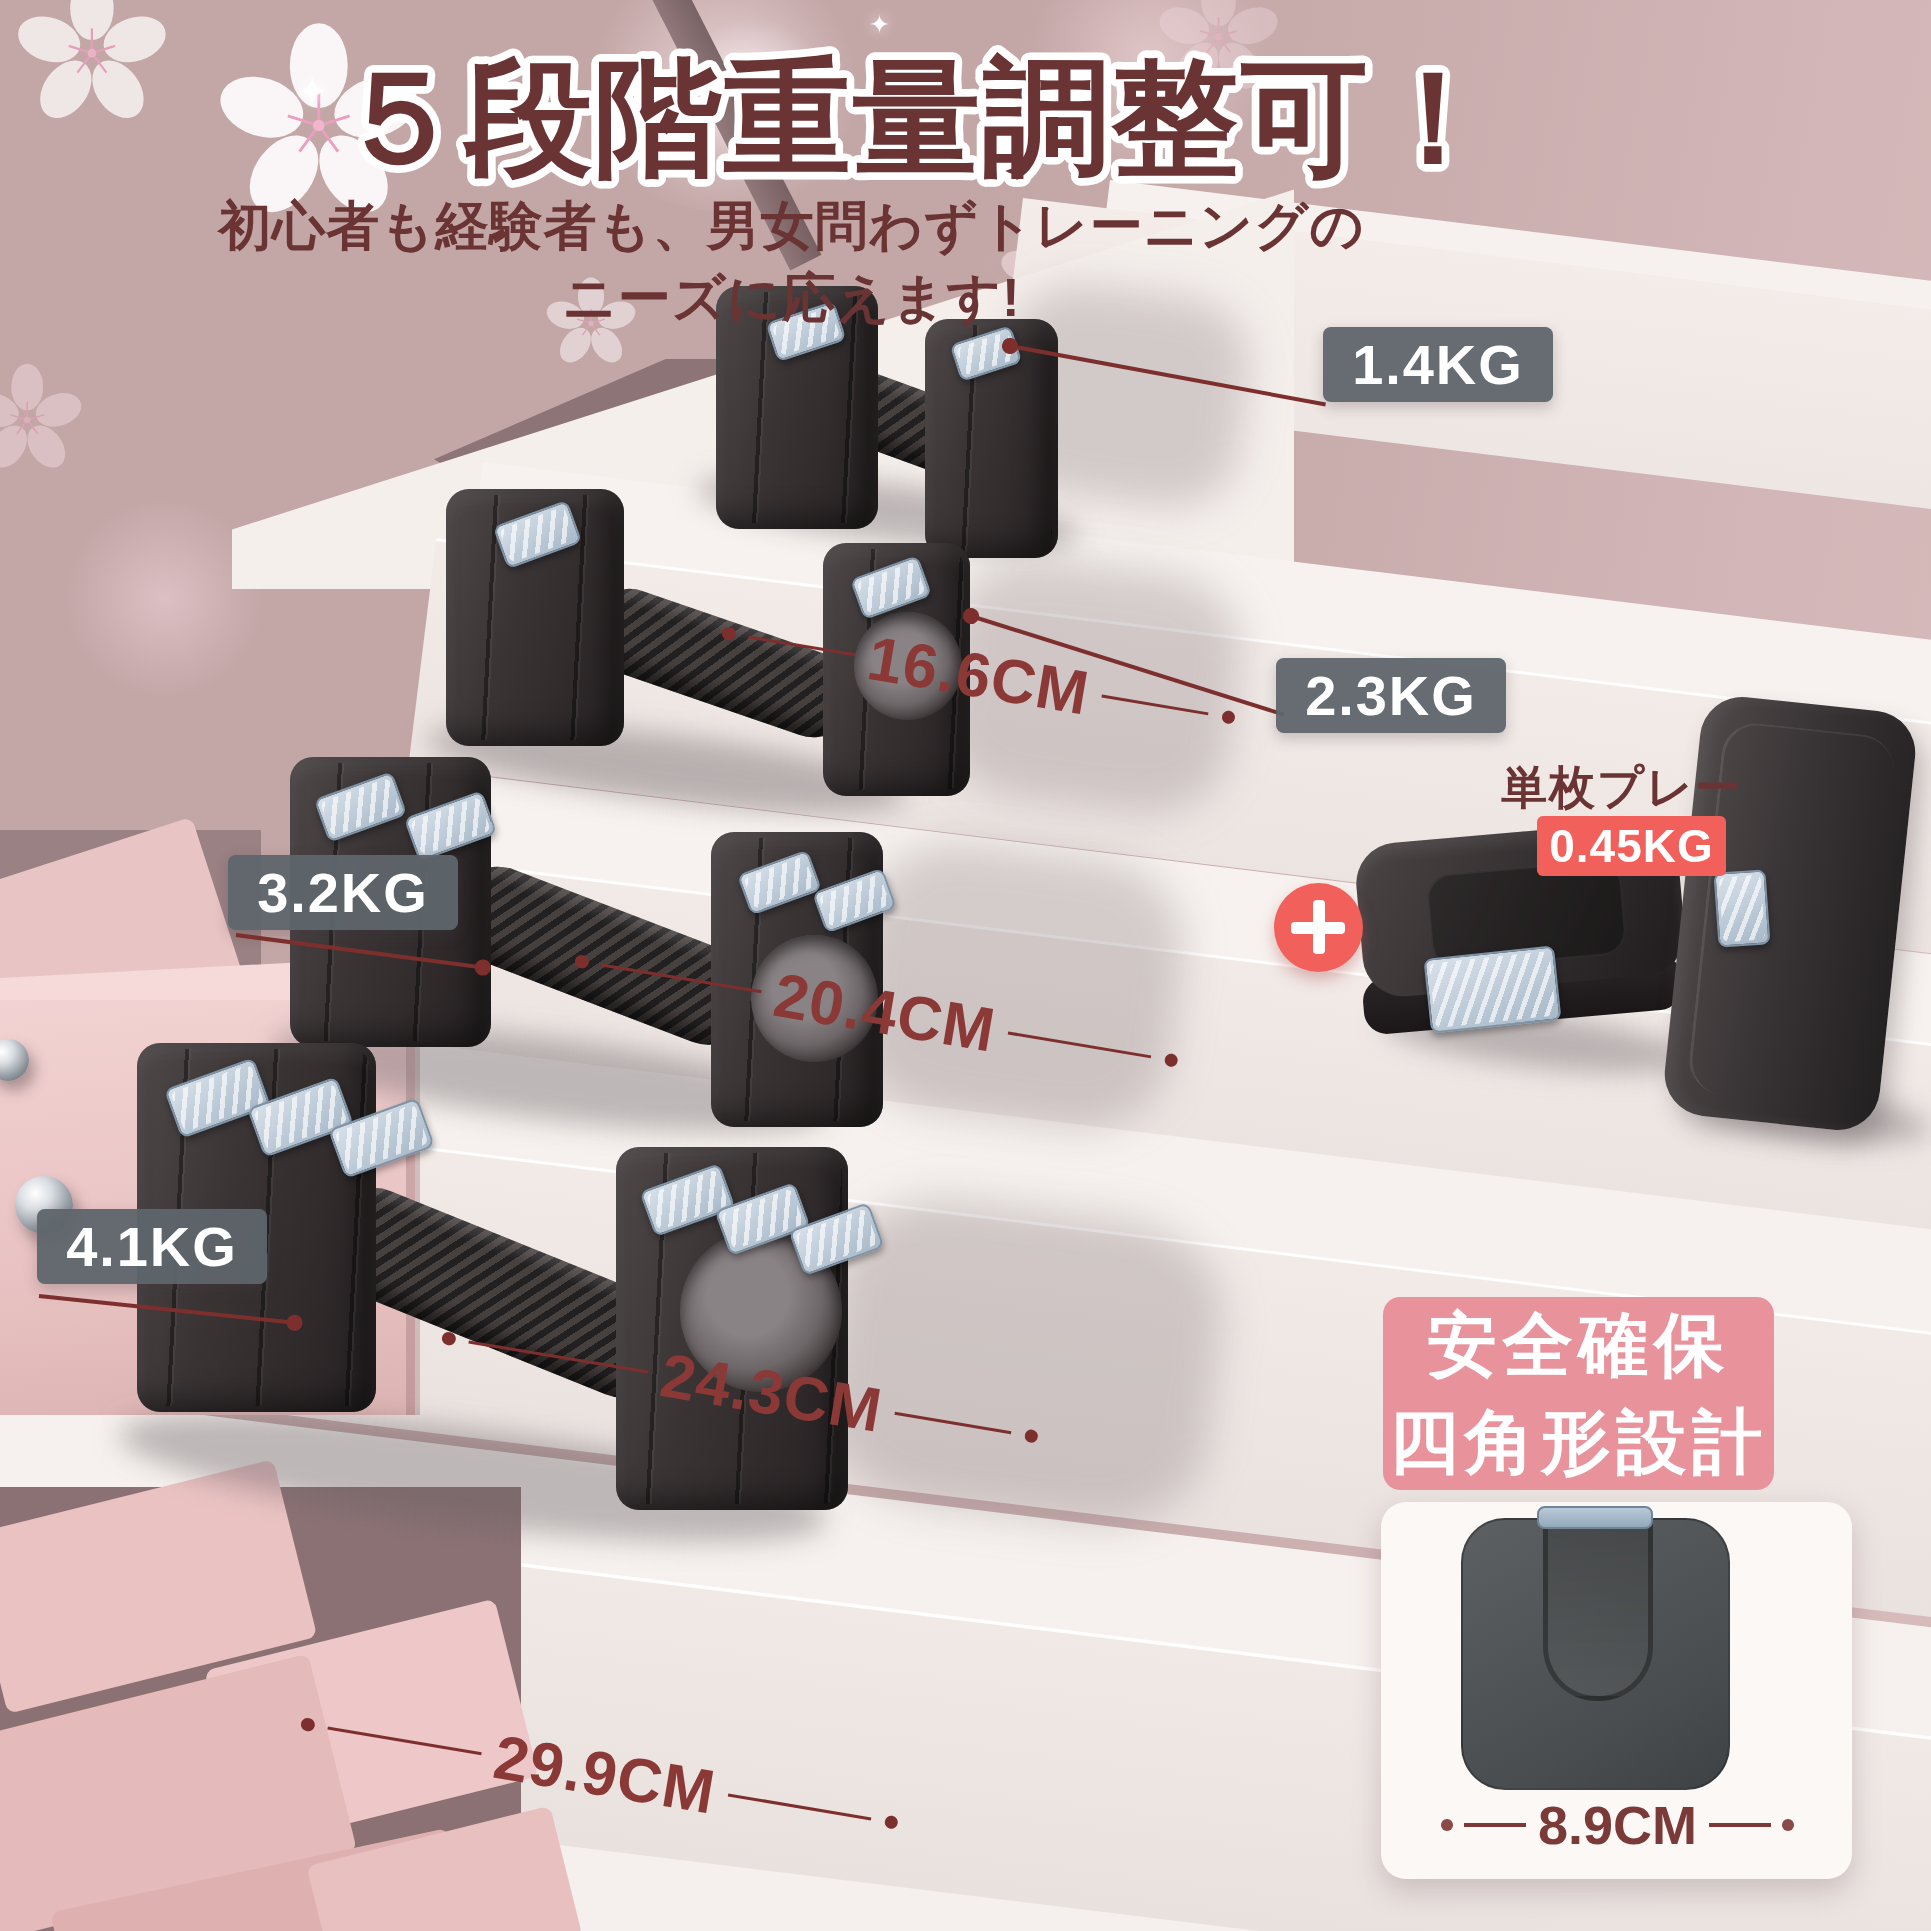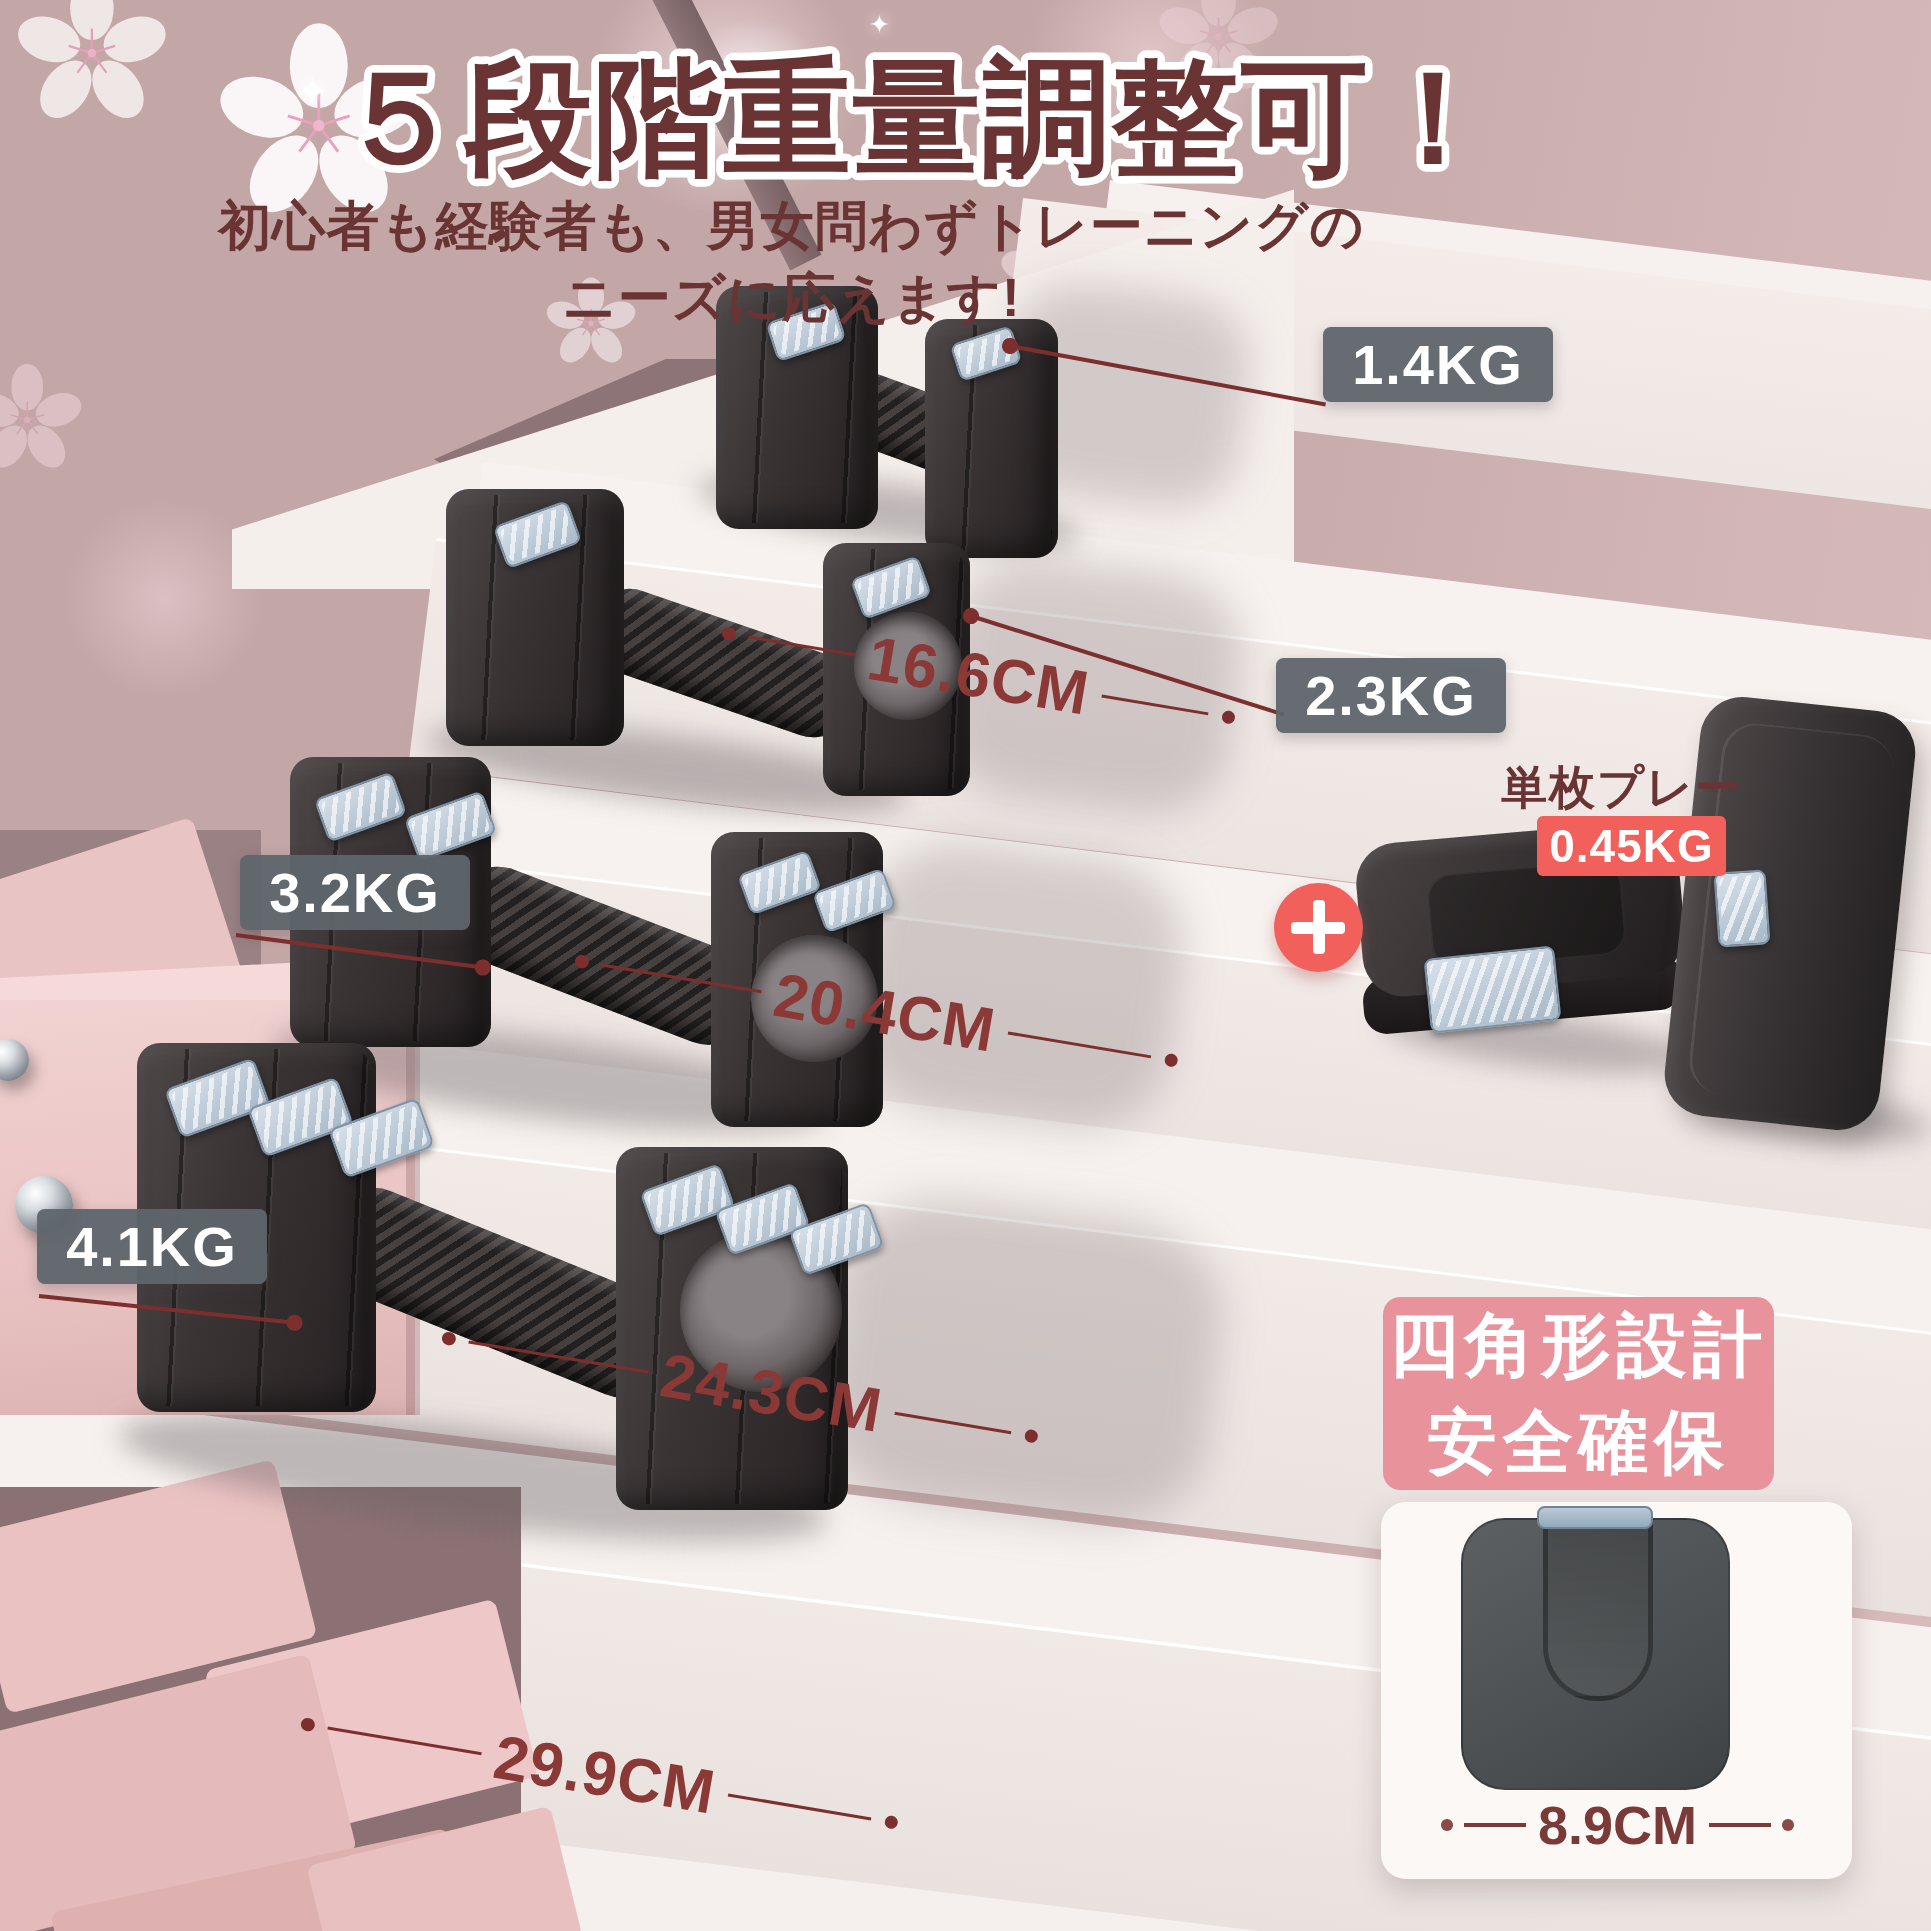--- a/index.html
+++ b/index.html
@@ -252,21 +252,21 @@
 <div class="leader" style="left:1010px;top:344px;width:321px;transform:rotate(10.5deg);">
     <div class="ldot" style="left:-7.7px;"></div>
   </div>
 <div class="kg-badge" style="left:1323px;top:327px;">1.4KG</div>
 
 <div class="leader" style="left:971px;top:614px;width:328px;transform:rotate(17.5deg);">
     <div class="ldot" style="left:-7.7px;"></div>
   </div>
 <div class="kg-badge" style="left:1276px;top:658px;">2.3KG</div>
 
-<div class="kg-badge" style="left:228px;top:855px;margin-left:12px;">3.2KG</div>
+<div class="kg-badge" style="left:228px;top:855px;">3.2KG</div>
 <div class="leader" style="left:236px;top:933px;width:249px;transform:rotate(7.5deg);">
     <div class="ldot" style="right:-7.7px;"></div>
   </div>
 
 <div class="kg-badge" style="left:37px;top:1209px;">4.1KG</div>
 <div class="leader" style="left:39px;top:1294px;width:257px;transform:rotate(6deg);">
     <div class="ldot" style="right:-7.7px;"></div>
   </div>
 
 <div class="measure" style="left:722px;top:597px;">
@@ -312,16 +312,16 @@
 <div class="plate-u" style="left:1543px;top:1518px;width:100px;height:178px;"></div>
 <div class="plate-clip" style="left:1537px;top:1506px;width:112px;height:19.3px;"></div>
 <div class="size-row" style="left:1410px;top:1798px;width:415px;height:54px;">
   <div class="mdot"></div>
     <div class="mline" style="width:62px;height:3.9px;"></div>
   <span>8.9CM</span>
   <div class="mline" style="width:62px;height:3.9px;"></div>
     <div class="mdot"></div>
 </div>
 <div class="feature-card" style="left:1383px;top:1297px;width:391px;height:193px;">
+  <div>安全確保</div>
   <div>四角形設計</div>
-  <div>安全確保</div>
 </div>
 
 
 </body></html>

